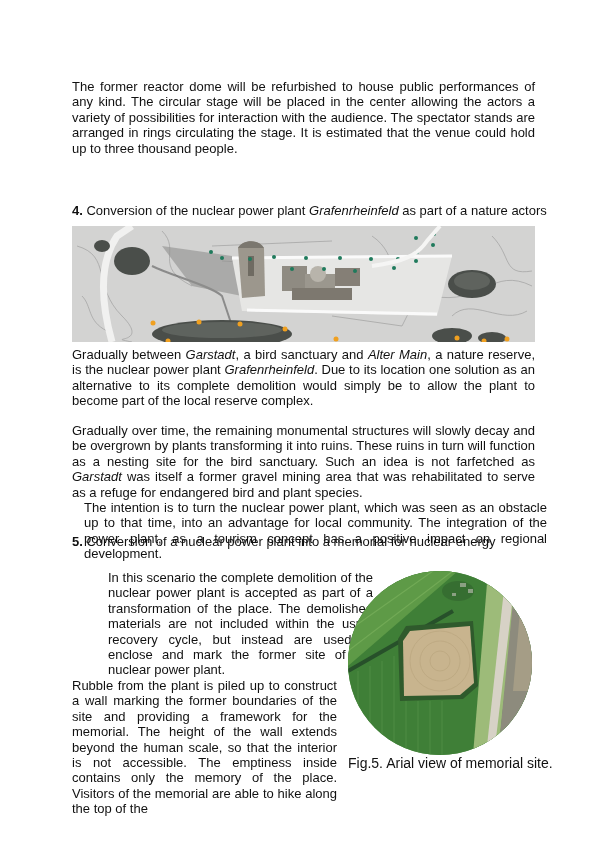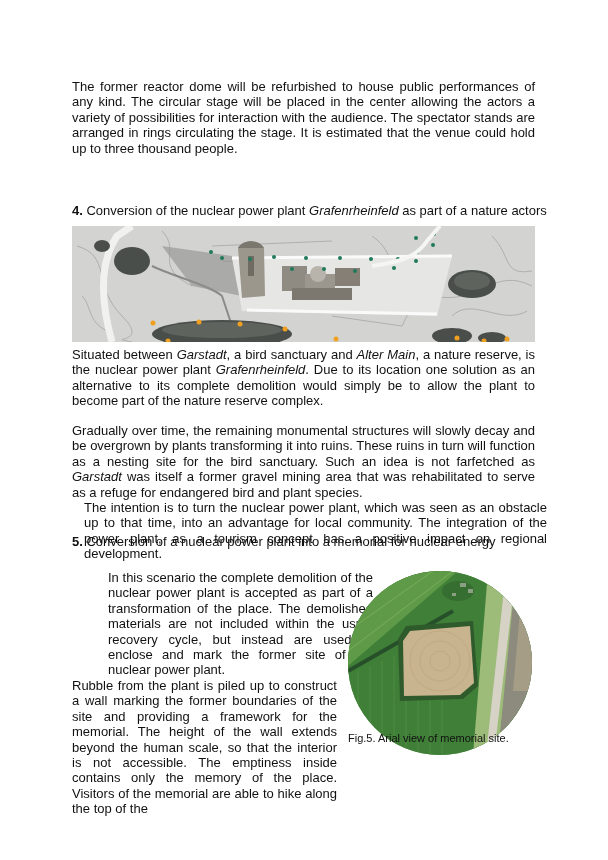--- a/index.html
+++ b/index.html
@@ -9,21 +9,21 @@
   .p { position: absolute; left: 72px; width: 463px; font-size: 13px; line-height: 15.4px;
        text-align: justify; margin: 0; }
   .p-narrow { width: 265px; }
   .h { position: absolute; left: 72px; width: 463px; font-size: 13px; line-height: 15.4px; margin: 0; white-space: nowrap; }
   .h b { font-weight: bold; }
   i { font-style: italic; }
   .fig-model { position: absolute; left: 72px; top: 226px; width: 463px; height: 116px; overflow: hidden;
                background: linear-gradient(180deg, #cfd0cf 0%, #dcdcdb 40%, #cbcbca 100%); }
   .fig-circle { position: absolute; left: 348px; top: 571px; width: 184px; height: 184px; border-radius: 50%; overflow: hidden;
                 background: #4d8a3f; }
-  .caption { position: absolute; left: 348px; top: 732px; font-size: 11px; line-height: 13px; white-space: nowrap; color: #111; }
+  .caption { position: absolute; left: 348px; top: 757px; font-size: 14px; line-height: 13px; white-space: nowrap; color: #111; }
 </style>
 </head>
 <body>
 
 <div class="page">
 
   <p class="p" style="top:79px;">The former reactor dome will be refurbished to house public performances of any kind. The circular stage will be placed in the center allowing the actors a variety of possibilities for interaction with the audience. The spectator stands are arranged in rings circulating the stage. It is estimated that the venue could hold up to three thousand people.</p>
 
   <p class="h" style="top:203px;"><b>4.</b><span> Conversion of the nuclear power plant </span><i>Grafenrheinfeld</i><span> as part of a nature actors</span></p>
 
@@ -103,21 +103,21 @@
           <circle cx="264" cy="113" r="2.5"></circle>
         <circle cx="385" cy="112" r="2.5"></circle>
           <circle cx="412" cy="115" r="2.5"></circle>
           <circle cx="435" cy="113" r="2.5"></circle>
       </g>
 
       <path d="M300 40 C330 36 345 30 355 15 L368 0" stroke="#f5f5f4" stroke-width="4" fill="none"></path>
     </svg>
   </div>
 
-  <p class="p" style="top:347px;"><span>Situated between </span><i>Garstadt</i><span>, a bird sanctuary and </span><i>Alter Main</i><span>, a nature reserve, is the nuclear power plant </span><i>Grafenrheinfeld</i><span>. Due to its location one solution as an alternative to its complete demolition would simply be to allow the plant to become part of the nature reserve complex.</span></p>
+  <p class="p" style="top:347px;"><span>Gradually between </span><i>Garstadt</i><span>, a bird sanctuary and </span><i>Alter Main</i><span>, a nature reserve, is the nuclear power plant </span><i>Grafenrheinfeld</i><span>. Due to its location one solution as an alternative to its complete demolition would simply be to allow the plant to become part of the local reserve complex.</span></p>
 
   <p class="p" style="top:423px;"><span>Gradually over time, the remaining monumental structures will slowly decay and be overgrown by plants transforming it into ruins. These ruins in turn will function as a nesting site for the bird sanctuary. Such an idea is not farfetched as </span><i>Garstadt</i><span> was itself a former gravel mining area that was rehabilitated to serve as a refuge for endangered bird and plant species.</span></p>
 
   <p class="p" style="top:500px;margin-left:12px;">The intention is to turn the nuclear power plant, which was seen as an obstacle up to that time, into an advantage for local community. The integration of the power plant, as a tourism concept has a positive impact on regional development.</p>
 
   <p class="h" style="top:534px;"><b>5.</b><span> Conversion of a nuclear power plant into a memorial for nuclear energy</span></p>
 
   <p class="p p-narrow" style="top:570px;margin-left:36px;">In this scenario the complete demolition of the nuclear power plant is accepted as part of a transformation of the place. The demolished materials are not included within the usual recovery cycle, but instead are used to enclose and mark the former site of the nuclear power plant.</p>
   <p class="p p-narrow" style="top:678px;">Rubble from the plant is piled up to construct a wall marking the former boundaries of the site and providing a framework for the memorial. The height of the wall extends beyond the human scale, so that the interior is not accessible. The emptiness inside contains only the memory of the place. Visitors of the memorial are able to hike along the top of the</p>
 

